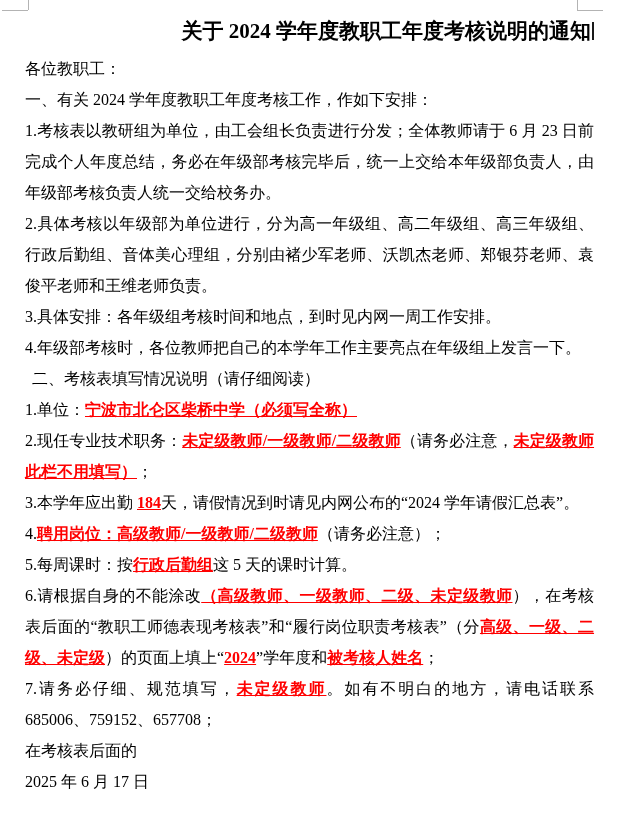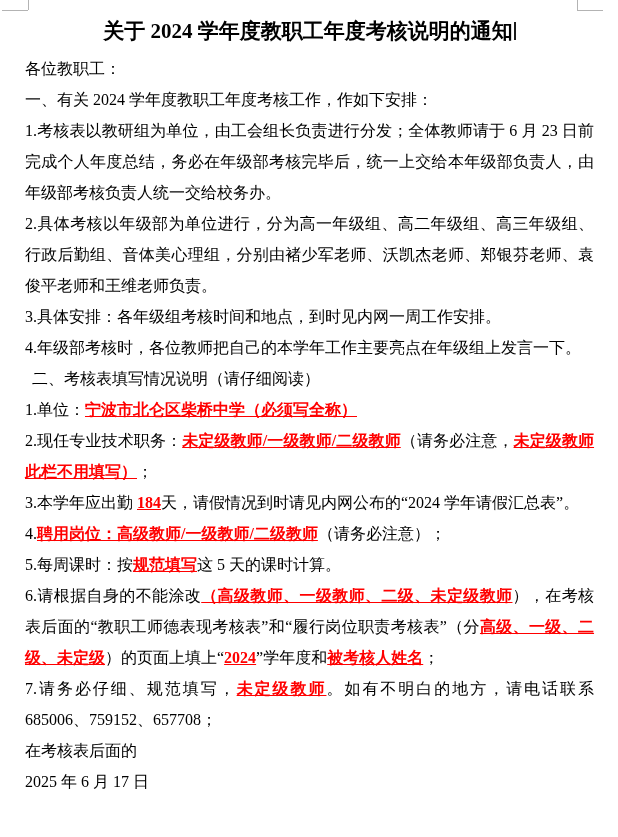--- a/index.html
+++ b/index.html
@@ -3,21 +3,21 @@
 <meta charset="utf-8">
 <style>
   html,body{margin:0;padding:0;}
   body{
     width:618px;height:837px;background:#ffffff;color:#000;
     font-family:"Liberation Serif","DejaVu Serif",serif;
     position:relative;overflow:hidden;
   }
   .page{padding:16px 24px 0 25px;}
   .title{
-    font-size:21px;font-weight:bold;text-align:center;
+    font-size:21px;font-weight:bold;text-align:right;
     line-height:30px;margin:0 0 7px 0;white-space:nowrap;
   }
   .caret{display:inline-block;width:2px;height:18px;background:#1a1a1a;vertical-align:-2px;margin-left:1px;}
   p.bp{margin:0;font-size:16px;line-height:31px;text-align:justify;}
   .b{font-weight:normal;}
   .r{font-weight:bold;color:#ff0000;text-decoration:underline;}
   .sec2{padding-left:7px;}
   .sig{text-align:right;padding-right:33px;margin-top:22px;}
   .date{text-align:right;padding-right:24px;}
   .mark{position:absolute;background:#b3b3b3;}
@@ -53,21 +53,21 @@
   <p class="bp sec2"><span>二、考核表填写情况说明</span><span class="b">（请仔细阅读）</span></p>
 
   <p class="bp"><span>1.单位：</span><span class="r">宁波市北仑区柴桥中学（必须写全称）</span></p>
 
   <p class="bp"><span>2.</span><span class="b">现任专业技术职务：</span><span class="r">未定级教师/一级教师/二级教师</span><span>（请务必注意，</span><span class="r">未定级教师此栏不用填写）</span><span>；</span></p>
 
   <p class="bp"><span>3.本学年应出勤 </span><span class="r">184</span><span>天，请假情况到时请见内网公布的“2024 学年请假汇总表”。</span></p>
 
   <p class="bp"><span>4.</span><span class="r">聘用岗位：高级教师/一级教师/二级教师</span><span class="b">（请务必注意）；</span></p>
 
-  <p class="bp"><span>5.</span><span class="b">每周课时：</span><span>按</span><span class="r">规范填写</span><span>这 5 天的课时计算。</span></p>
+  <p class="bp"><span>5.</span><span class="b">每周课时：</span><span>按</span><span class="r">行政后勤组</span><span>这 5 天的课时计算。</span></p>
 
   <p class="bp"><span>6.请根据自身的</span><span class="b">不能涂改</span><span class="r">（高级教师、一级教师、二级、未定级教师</span><span>），在考核表后面的</span><span class="b">“教职工师德表现考核表”</span><span>和</span><span class="b">“履行岗位职责考核表”</span><span>（分</span><span class="r">高级、一级、二级、未定级</span><span>）的页面上填上“</span><span class="r">2024</span><span>”学年度和</span><span class="r">被考核人姓名</span><span>；</span></p>
 
   <p class="bp"><span>7.请务必仔细、规范填写，</span><span class="r">未定级教师</span><span>。如有不明白的地方，请电话联系 685006、759152、657708；</span></p>
 
   <p class="bp sig"><span>在考核表后面的</span></p>
 
   <p class="bp date"><span>2025 年 6 月 17 日</span></p>
 
 </div>

